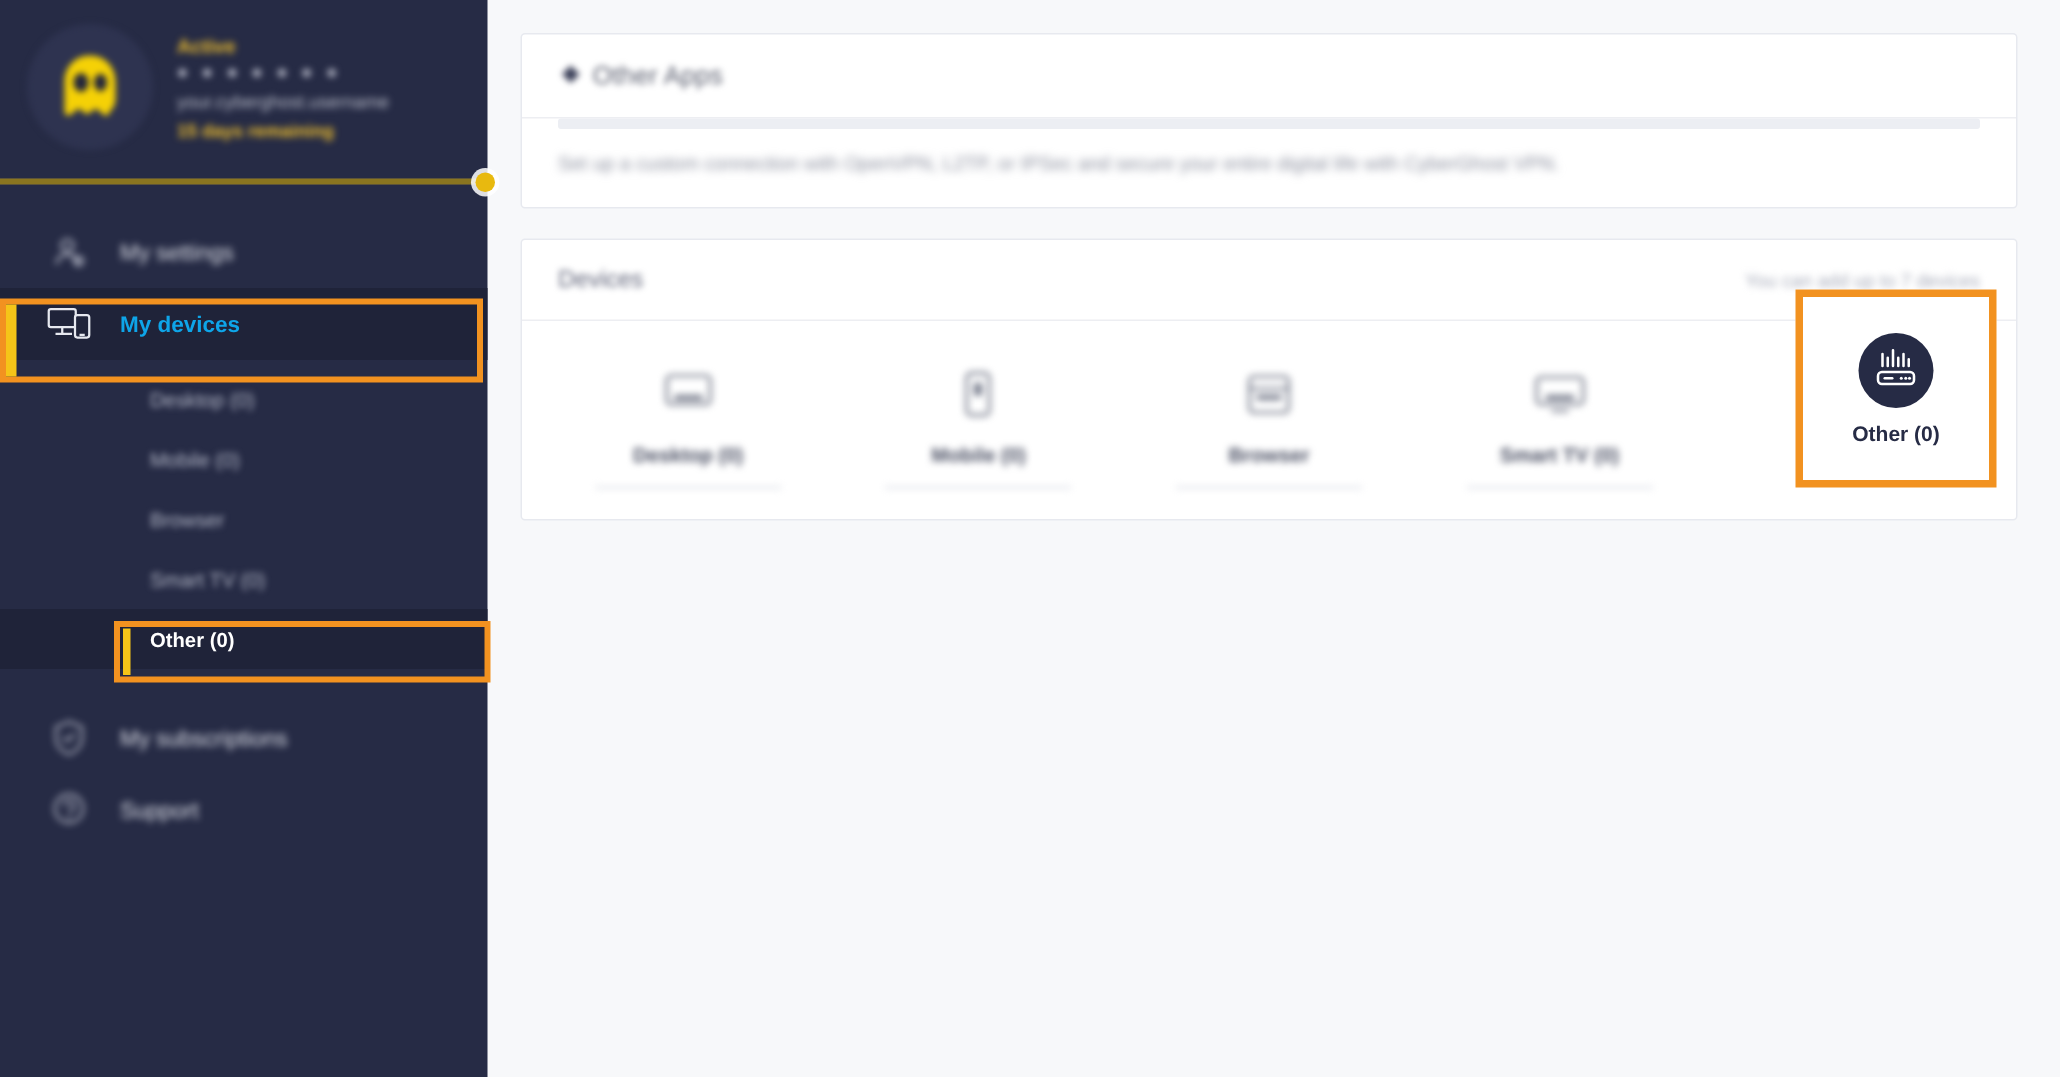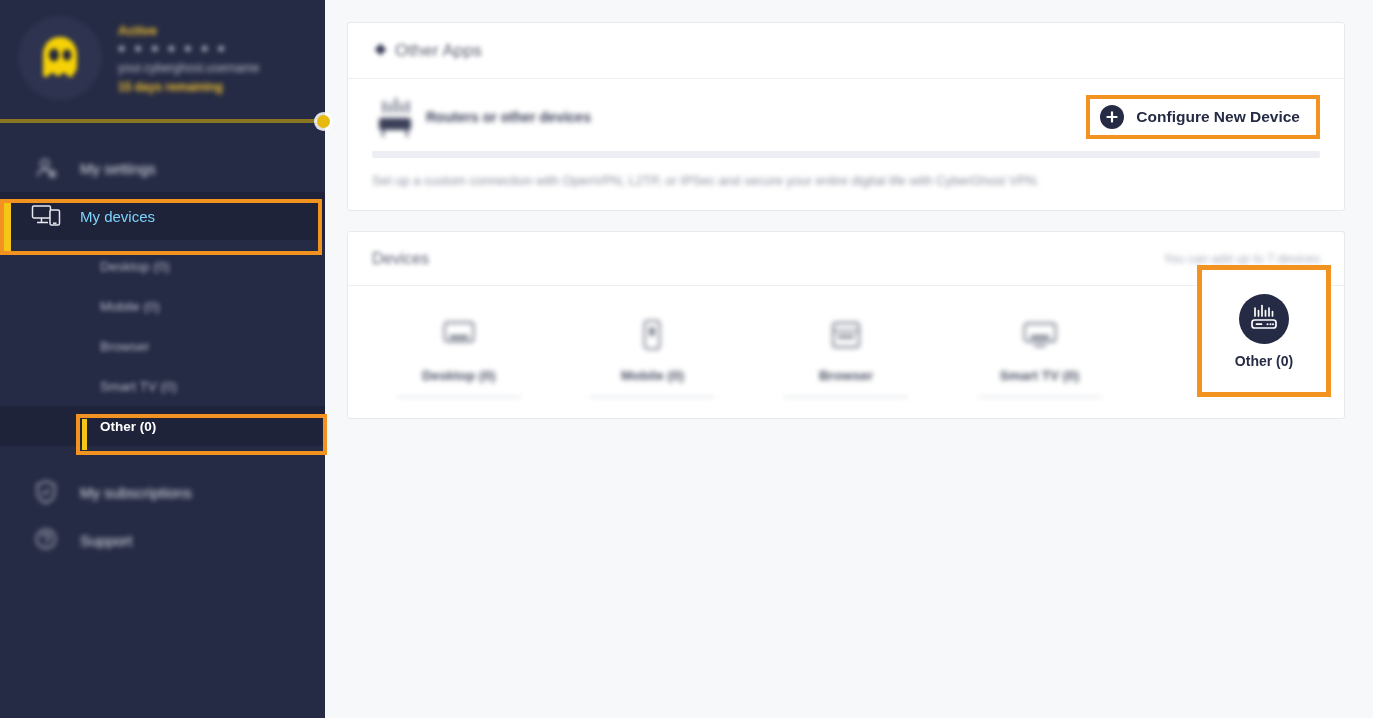--- a/index.html
+++ b/index.html
@@ -74,21 +74,21 @@
   .hl-box-devices {
     position: absolute; left: 0; top: 199px;
     width: 322px; height: 56px;
     border: 4px solid #f29220;
     pointer-events: none; z-index: 5;
   }
   .nav-item.active {
     background: #1f2339;
     height: 48px;
   }
-  .nav-item.active .nav-lbl { color: #7dd3fc; font-weight: normal; font-size: 15px; }
+  .nav-item.active .nav-lbl { color: #0ea5e9; font-weight: bold; font-size: 15px; }
   .nav-accent {
     position: absolute; left: 4px; top: 203px;
     width: 7px; height: 48px; background: #f5c518; z-index: 6;
   }
 
   .sub-item {
     height: 40px; display: flex; align-items: center;
     padding-left: 100px; font-size: 13.5px; color: #b2b6c6;
     cursor: pointer;
   }
@@ -319,43 +319,20 @@
       <div class="card-head">
         <span class="ttl blur-s">
           <span class="diamond-ico">
             <svg width="13" height="13" viewBox="0 0 13 13" aria-hidden="true">
               <path d="M6.5 0.6 12.4 6.5 6.5 12.4 0.6 6.5z" fill="#3b4059"></path>
             </svg>
           </span><span>Other Apps</span>
         </span>
       </div>
 
-      <div class="router-row">
-        <div class="router-left blur-m">
-          <span class="router-ico">
-            <svg width="46" height="42" viewBox="0 0 46 42" fill="none" stroke="#3a3f58" stroke-width="2">
-              <path d="M12 16V6M18 16V8M24 16V3M30 16V8M36 16V6" stroke-linecap="round"></path>
-              <rect x="7" y="22" width="32" height="12" rx="2.5" fill="#3a3f58" stroke="none"></rect>
-              <path d="M11 40v-6M35 40v-6" stroke-linecap="round"></path>
-            </svg>
-          </span>
-          <span class="router-lbl">Routers or other devices</span>
-        </div>
-
-        <div class="cfg-hl">
-          <button class="cfg-btn">
-            <span class="plus-circle">
-              <svg width="14" height="14" viewBox="0 0 14 14" aria-hidden="true">
-                <path d="M7 2.4v9.2M2.4 7h9.2" stroke="#ffffff" stroke-width="2.2" stroke-linecap="round"></path>
-              </svg>
-            </span>
-            <span class="cfg-lbl">Configure New Device</span>
-          </button>
-        </div>
-      </div>
 
       <div class="divider-bar"></div>
 
       <div class="router-desc blur-l">Set up a custom connection with OpenVPN, L2TP, or IPSec and secure your entire digital life with CyberGhost VPN.</div>
     </div>
 
     <div class="card devices-card">
       <div class="devices-head">
         <span class="devices-ttl blur-s">Devices</span>
         <span class="devices-note blur-m">You can add up to 7 devices</span>

